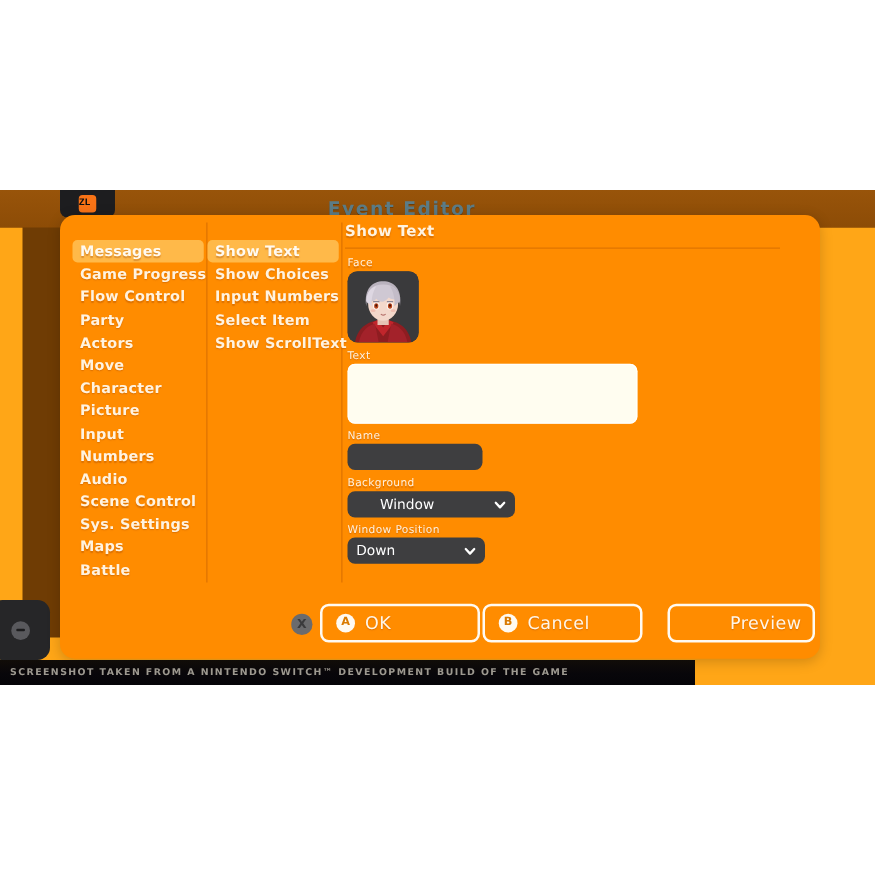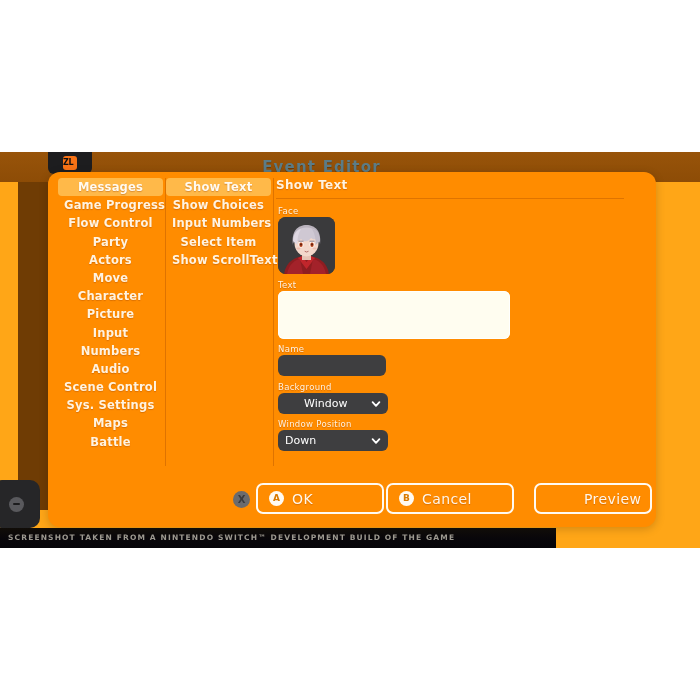--- a/index.html
+++ b/index.html
@@ -62,20 +62,21 @@
   }
   #zl-glyph {
     width: 14px; height: 14px;
     border-radius: 3px;
     background: #f97316;
     color: #0f0f10;
     font-size: 8px;
     font-weight: bold;
     line-height: 14px;
     letter-spacing: -0.3px;
+    font-family: Liberation Mono, monospace;
   }
 
   
   #bg-card-left {
     position: absolute;
     left: 18px; top: 18px;
     width: 120px; height: 340px;
     background: #6f3c04;
     border-radius: 10px;
   }
@@ -147,23 +148,22 @@
     top: 6px;
     width: 1px;
     height: 288px;
     background: rgba(160,70,0,.35);
   }
   #div-1 { left: 117px; }
   #div-2 { left: 225px; }
 
   .menu-list {
     position: absolute;
-    left: 0; top: 6px;
+    left: 0; top: 20px;
     width: 100%;
-    text-align: center;
   }
 
   .menu-item {
     height: 18.2px;
     line-height: 18.2px;
     padding: 0 6px;
     font-size: 11.5px;
     font-weight: bold;
     color: #fff3e0;
     letter-spacing: .2px;
@@ -233,21 +233,21 @@
     width: 108px; height: 21px;
     background: #3e3e40;
     border-radius: 6px;
   }
 
   
   #lbl-bg { left: 2px; top: 210px; }
   #sel-bg {
     position: absolute;
     left: 2px; top: 221px;
-    width: 110px; height: 21px; padding-left: 26px;
+    width: 134px; height: 21px; padding-left: 26px;
   }
 
   
   #lbl-wp { left: 2px; top: 247px; }
   #sel-wp {
     position: absolute;
     left: 2px; top: 258px;
     width: 110px; height: 21px;
   }
 

